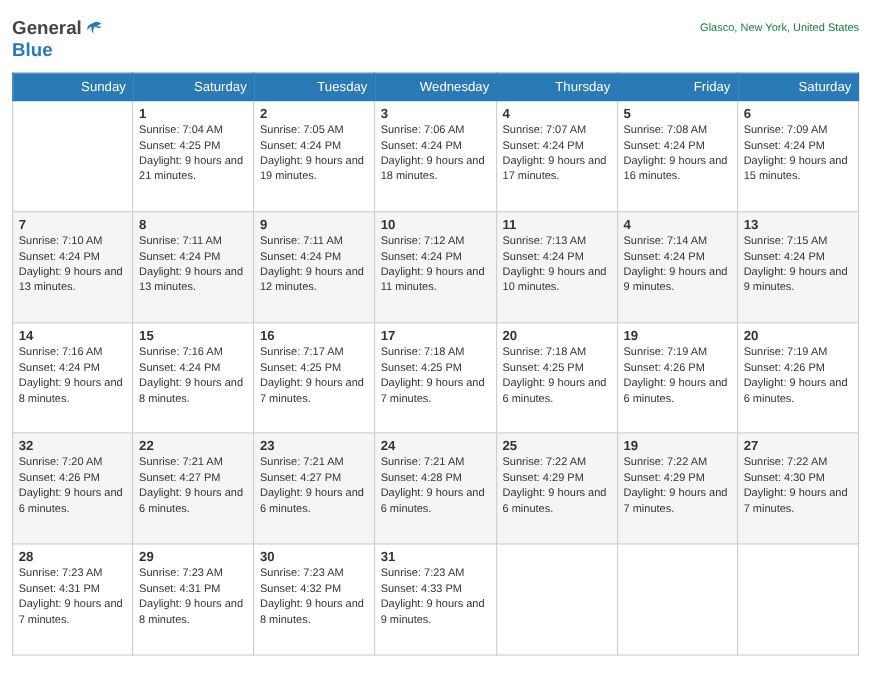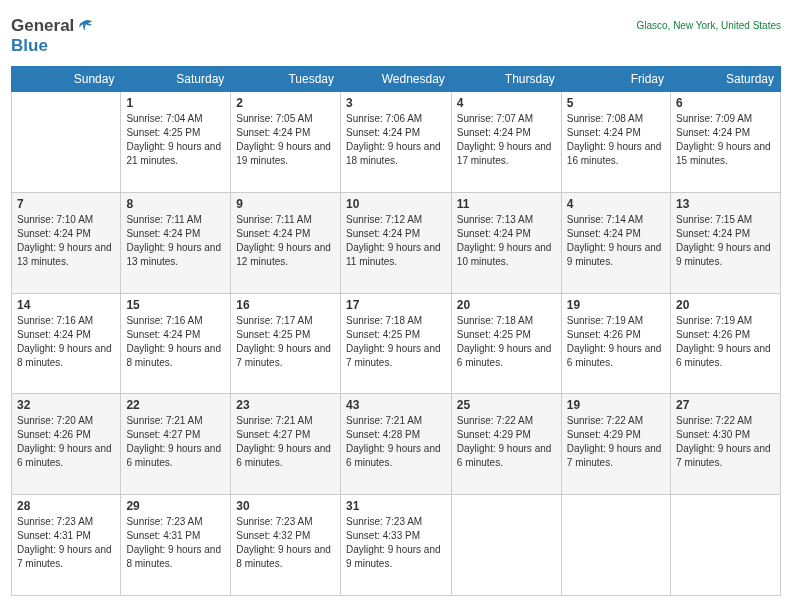--- a/index.html
+++ b/index.html
@@ -217,21 +217,21 @@
           </td>
           <td>
             <span class="day-number">22</span>
             <div class="day-info">Sunrise: 7:21 AM<br>Sunset: 4:27 PM<br>Daylight: 9 hours and 6 minutes.</div>
           </td>
           <td>
             <span class="day-number">23</span>
             <div class="day-info">Sunrise: 7:21 AM<br>Sunset: 4:27 PM<br>Daylight: 9 hours and 6 minutes.</div>
           </td>
           <td>
-            <span class="day-number">43</span>
+            <span class="day-number">24</span>
             <div class="day-info">Sunrise: 7:21 AM<br>Sunset: 4:28 PM<br>Daylight: 9 hours and 6 minutes.</div>
           </td>
           <td>
             <span class="day-number">25</span>
             <div class="day-info">Sunrise: 7:22 AM<br>Sunset: 4:29 PM<br>Daylight: 9 hours and 6 minutes.</div>
           </td>
           <td>
             <span class="day-number">19</span>
             <div class="day-info">Sunrise: 7:22 AM<br>Sunset: 4:29 PM<br>Daylight: 9 hours and 7 minutes.</div>
           </td>

